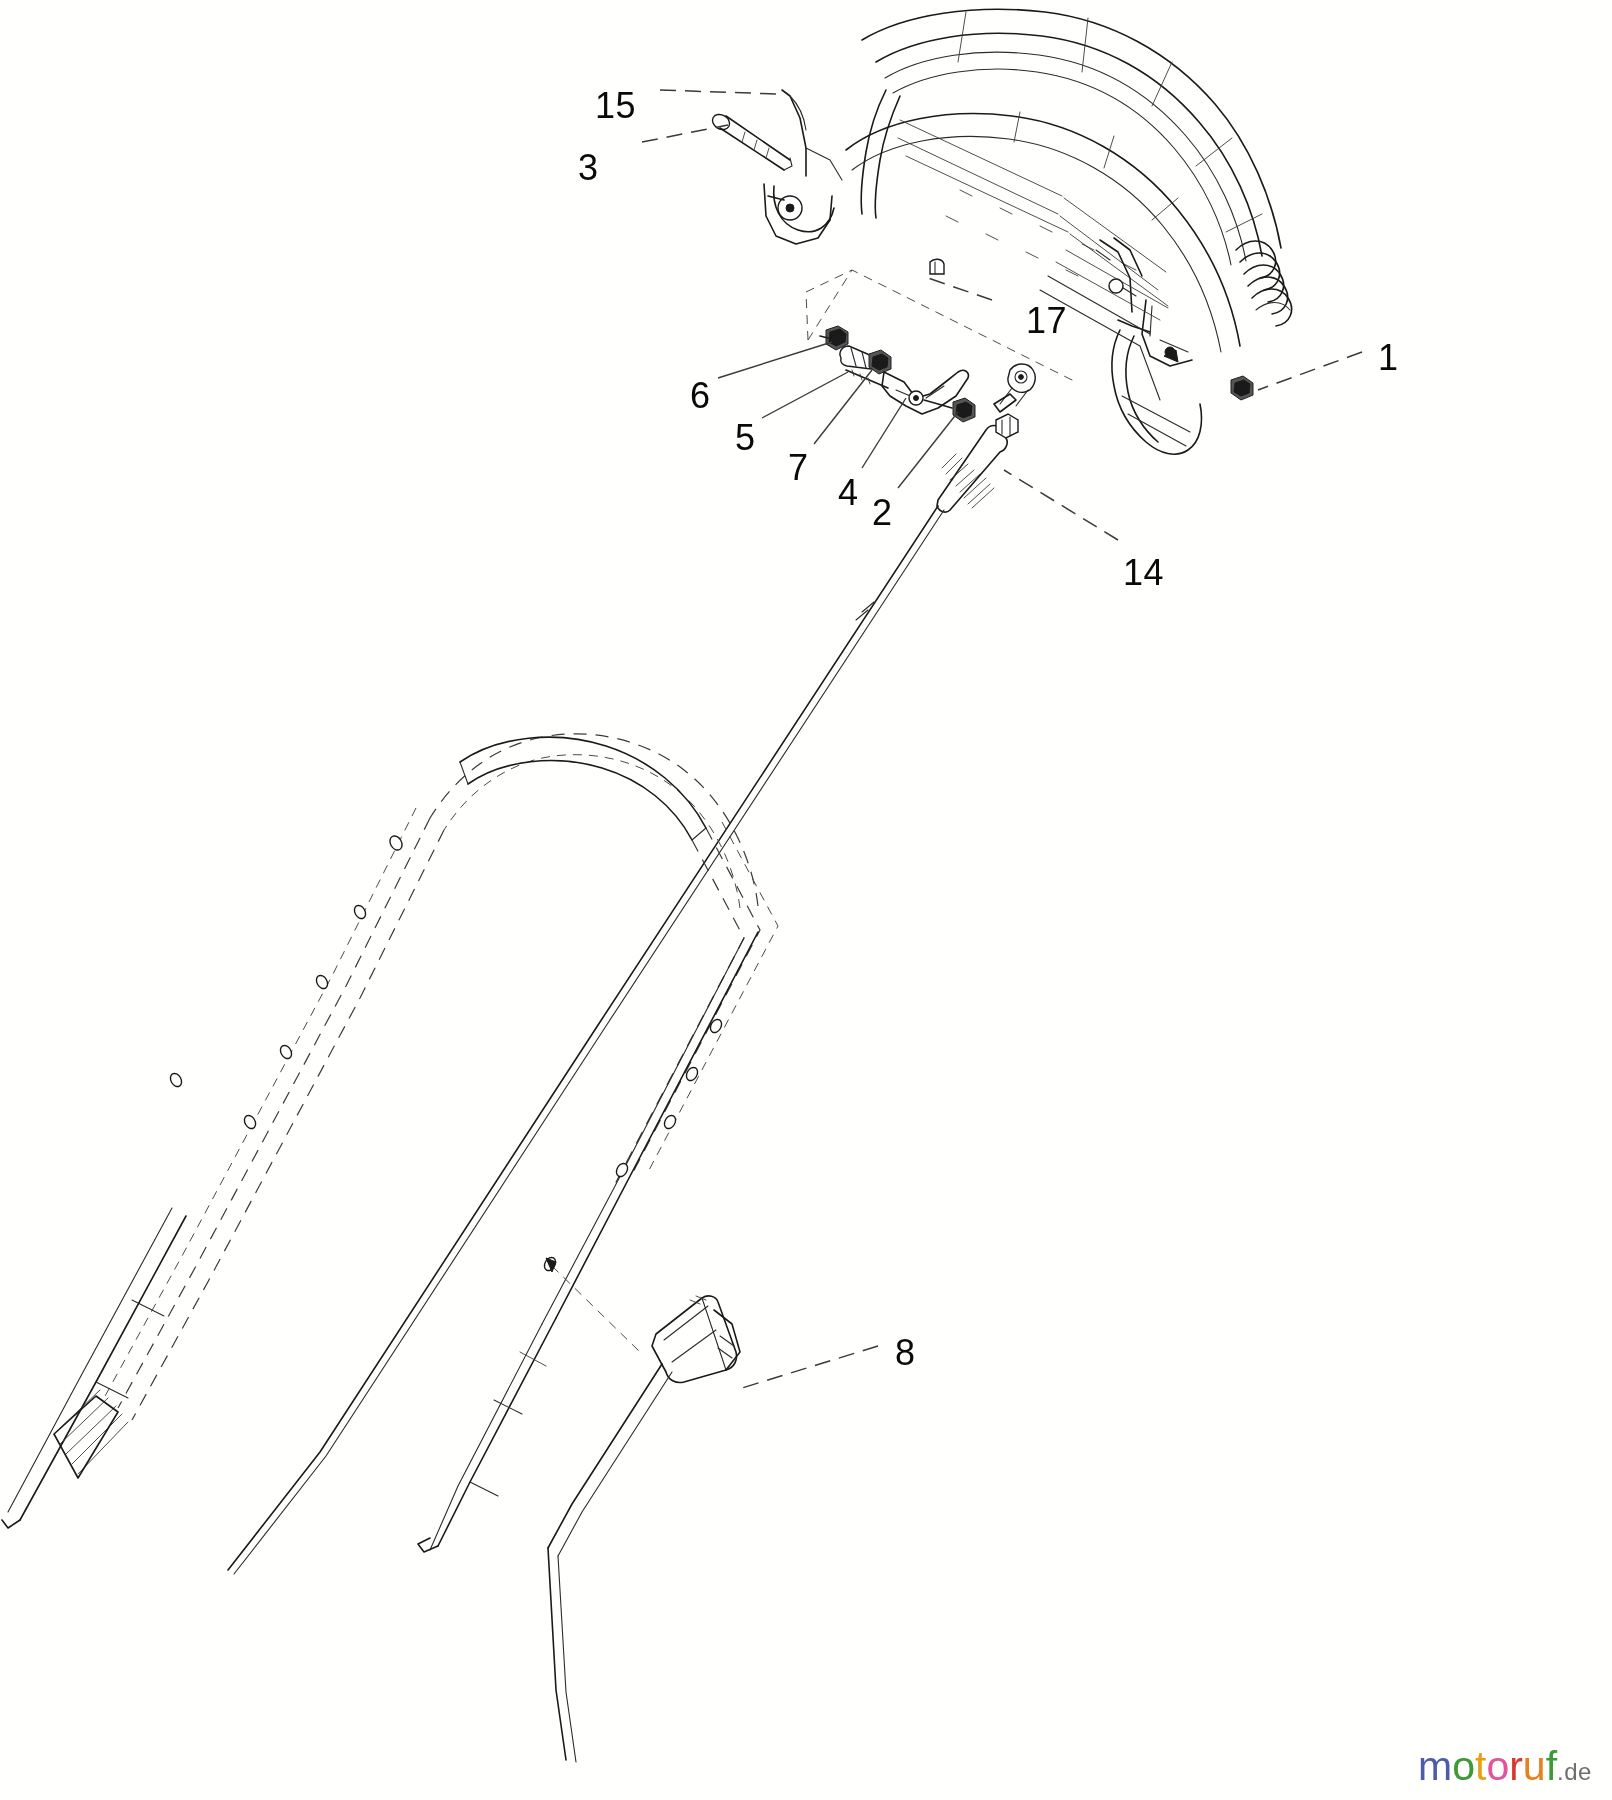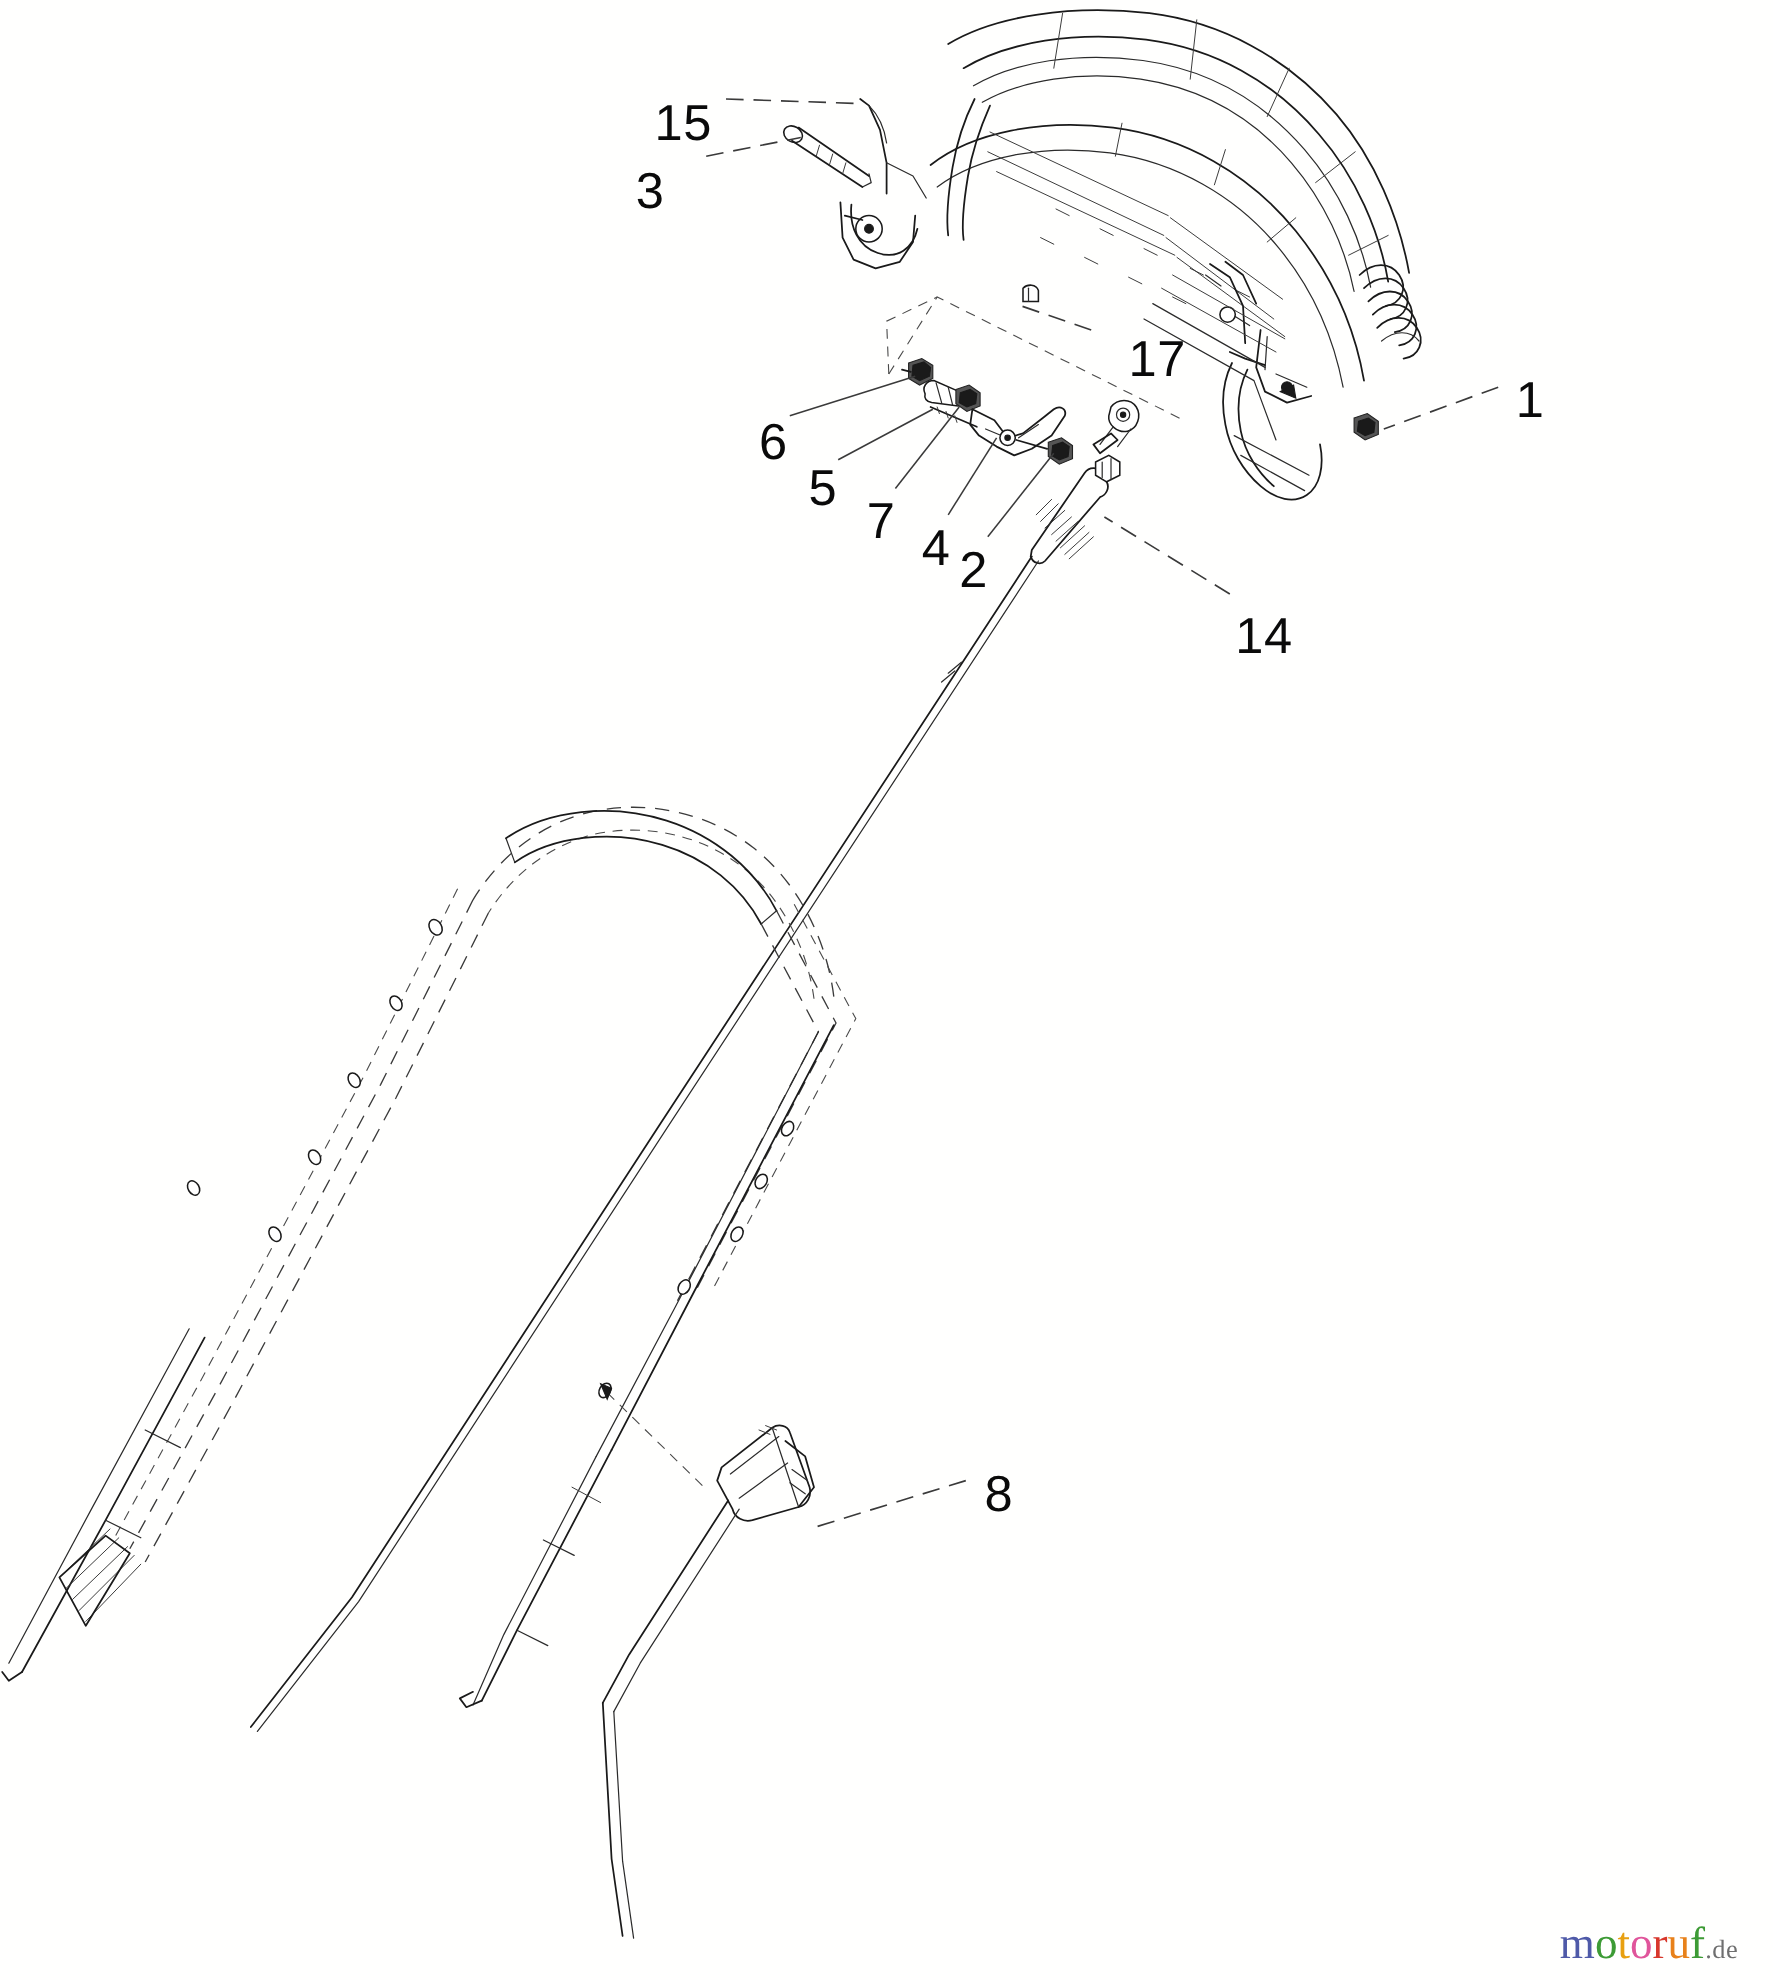--- a/index.html
+++ b/index.html
@@ -19,33 +19,33 @@
   }
   #drawing {
     position: absolute;
     left: 0; top: 0;
     width: 1612px;
     height: 1800px;
   }
   .callout {
     position: absolute;
     font-family: "Liberation Sans", sans-serif;
-    font-size: 46px;
+    font-size: 36px;
     font-weight: 400;
     color: #0a0a0a;
     line-height: 1;
     letter-spacing: 0.5px;
     user-select: none;
     white-space: nowrap;
   }
   #watermark {
     position: absolute;
     left: 1418px;
     top: 1746px;
-    font-family: Liberation Serif, serif;
+    font-family: Liberation Sans, sans-serif;
     font-size: 41px;
     line-height: 1;
     white-space: nowrap;
     user-select: none;
   }
   #watermark .l { font-weight: 400; }
   #watermark .suffix {
     font-size: 24px;
     color: #6f6f6f;
     letter-spacing: 0.5px;

